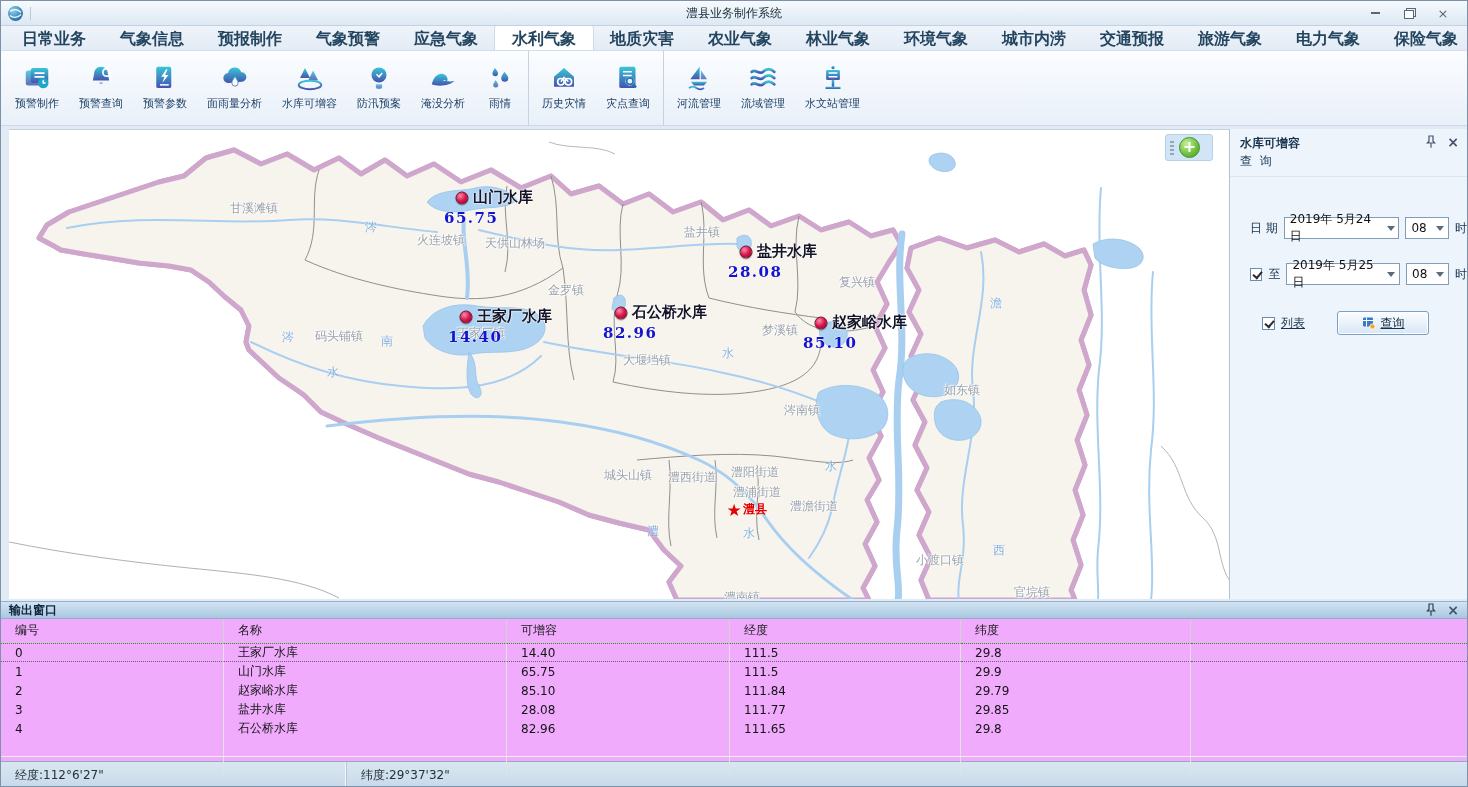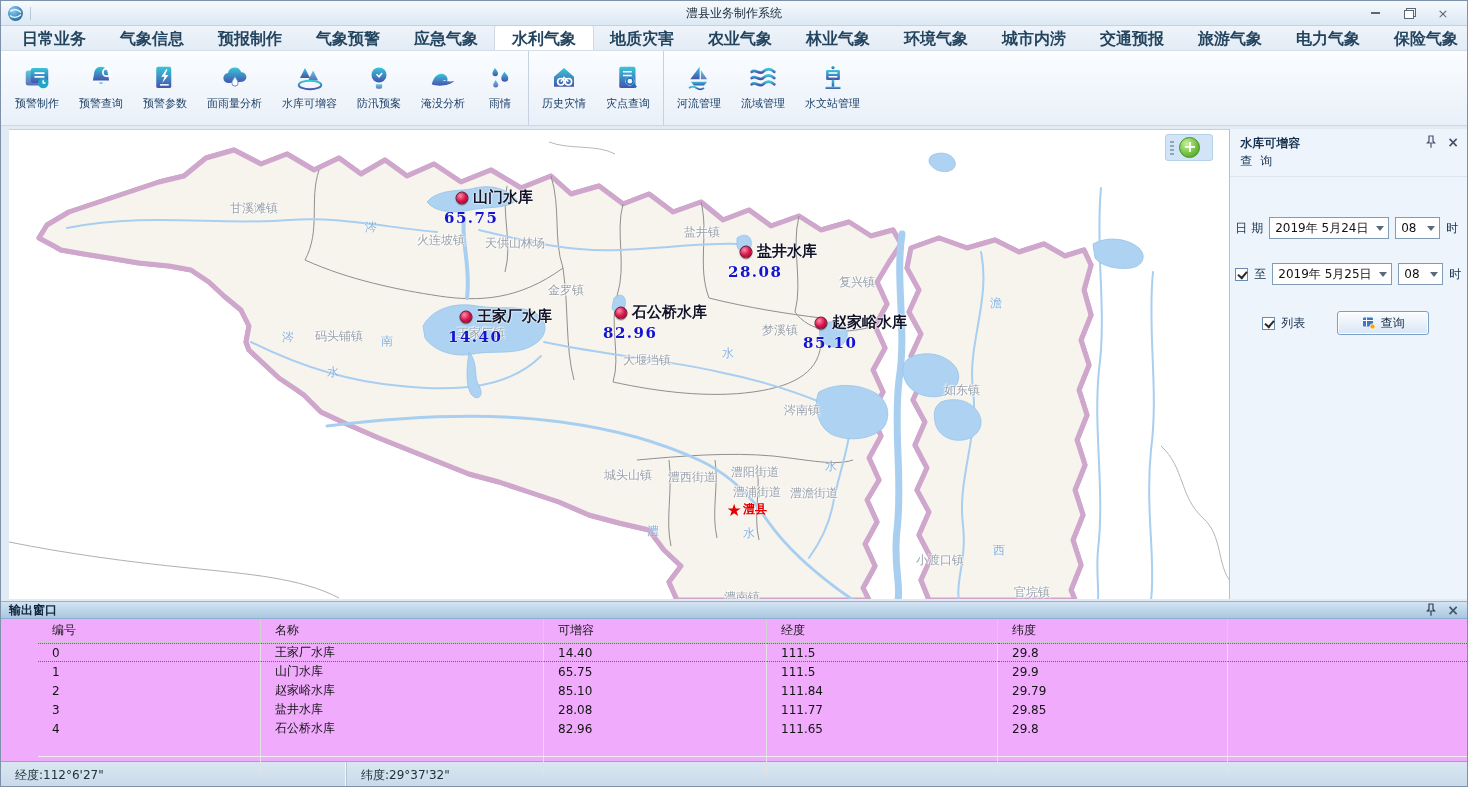--- a/index.html
+++ b/index.html
@@ -50,37 +50,37 @@
   .zoombtn{width:21px;height:21px;border-radius:50%;background:radial-gradient(circle at 35% 30%,#c8ef9a,#6cbe3c 60%,#4d9a23);border:1px solid #3f8f22;display:flex;align-items:center;justify-content:center;}
   .zoombtn::after{content:"+";color:#fff;font-size:16px;font-weight:bold;line-height:1;margin-top:-2px;}
 
   
   .panel{position:relative;width:238px;height:470px;background:#eef4fb;border-left:1px solid #b3c2d3;font-size:12px;color:#16324e;}
   .panel-head{padding:6px 8px 0 10px;font-weight:bold;}
   .panel-sub{padding:1px 8px 6px 10px;border-bottom:1px solid #dde6f0;letter-spacing:2px;}
   .panel-icons{position:absolute;top:6px;right:8px;display:flex;gap:10px;align-items:center;}
   .pin-icon{width:12px;height:14px;display:inline-flex;}
   .x-icon{font-size:14px;font-weight:bold;color:#44546a;line-height:1;cursor:default;}
-  .prow{display:flex;align-items:center;margin:0 0 0 5px;gap:6px;}
-  .prow1{margin-top:40px;} .prow2{margin-top:24px;} .prow3{margin-top:26px;margin-left:32px;}
+  .prow{display:flex;align-items:center;margin:0 0 0 20px;gap:6px;}
+  .prow1{margin-top:40px;} .prow2{margin-top:24px;} .prow3{margin-top:26px;margin-left:32px;text-decoration:underline;}
   .plabel{white-space:nowrap;}
   .combo{height:22px;background:#fff;border:1px solid #7f9db9;display:flex;align-items:center;padding-left:5px;position:relative;font-size:12px;color:#111;}
   .combo-date{width:120px;} .combo-hour{width:45px;}
   .chev{margin-left:auto;width:16px;height:100%;display:flex;align-items:center;justify-content:center;}
   .chev::after{content:"";border-left:4px solid transparent;border-right:4px solid transparent;border-top:5px solid #5a6a7a;}
   .cbx{width:13px;height:13px;background:#fff;border:1px solid #6a8cb0;position:relative;display:inline-block;}
   .cbx::after{content:"";position:absolute;left:2px;top:2px;width:7px;height:4px;border-left:2px solid #2a2a2a;border-bottom:2px solid #2a2a2a;transform:rotate(-50deg);}
   .qbtn{margin-left:26px;width:92px;height:24px;border:1px solid #7ba0c8;border-radius:3px;background:linear-gradient(#fbfdff,#d8e6f5);box-shadow:inset 0 0 0 1px #fff;display:flex;align-items:center;justify-content:center;gap:5px;font-size:12px;color:#10263c;cursor:default;}
   .qbtn svg{width:14px;height:14px;}
 
   
   .output{height:160px;background:#f0abfc;border-top:1px solid #8fb3d2;}
   .obar{height:17px;background:linear-gradient(#d3e4f3,#a9c7e0);border-bottom:1px solid #90add0;display:flex;align-items:center;padding:0 8px;font-size:12px;font-weight:bold;color:#12283e;}
   .obar-icons{margin-left:auto;display:flex;gap:10px;align-items:center;}
-  .otable{width:100%;padding-left:37px;}
+  .otable{width:100%;}
   .orow{display:flex;height:19px;align-items:center;}
   .ohead{height:24px;border-bottom:1px solid #c9c9c9;}
   .ocell{height:100%;display:flex;align-items:center;padding-left:14px;font-size:12px;color:#141414;border-right:1px solid #e2e2e2;white-space:nowrap;overflow:hidden;}
   .ohead .ocell{font-size:12px;color:#1a1a1a;border-right:1px solid #d2d2d2;}
   .orow.sel .ocell{border-top:1px dotted #666;border-bottom:1px dotted #666;}
   .orow.empty{border-bottom:1px solid #ececec;}
 
   
   .statusbar{height:27px;background:linear-gradient(#dae7f2,#c8d9e9);border-top:1px solid #93a9bd;display:flex;align-items:center;font-size:12px;color:#24303c;}
   .sseg{padding-left:14px;height:100%;display:flex;align-items:center;}
@@ -334,21 +334,21 @@
           <span class="town" style="left: 771px; top: 200px;">梦溪镇</span>
           <span class="town" style="left: 330px; top: 206px;">码头铺镇</span>
           <span class="town" style="left: 638px; top: 230px;">大堰垱镇</span>
           <span class="town" style="left: 472px; top: 203px;">王家厂镇</span>
           <span class="town" style="left: 953px; top: 260px;">如东镇</span>
           <span class="town" style="left: 793px; top: 280px;">涔南镇</span>
           <span class="town" style="left: 619px; top: 345px;">城头山镇</span>
           <span class="town" style="left: 683px; top: 347px;">澧西街道</span>
           <span class="town" style="left: 746px; top: 342px;">澧阳街道</span>
           <span class="town" style="left: 748px; top: 362px;">澧浦街道</span>
-          <span class="town" style="left: 805px; top: 363px;">澧澹街道</span>
+          <span class="town" style="left: 805px; top: 376px;">澧澹街道</span>
           <span class="town" style="left: 931px; top: 430px;">小渡口镇</span>
           <span class="town" style="left: 1023px; top: 462px;">官垸镇</span>
           <span class="town" style="left: 733px; top: 467px;">澧南镇</span>
           <span class="riverchar" style="left: 362px; top: 97px;">涔</span>
           <span class="riverchar" style="left: 279px; top: 207px;">涔</span>
           <span class="riverchar" style="left: 378px; top: 211px;">南</span>
           <span class="riverchar" style="left: 324px; top: 242px;">水</span>
           <span class="riverchar" style="left: 719px; top: 223px;">水</span>
           <span class="riverchar" style="left: 987px; top: 173px;">澹</span>
           <span class="riverchar" style="left: 822px; top: 336px;">水</span>

